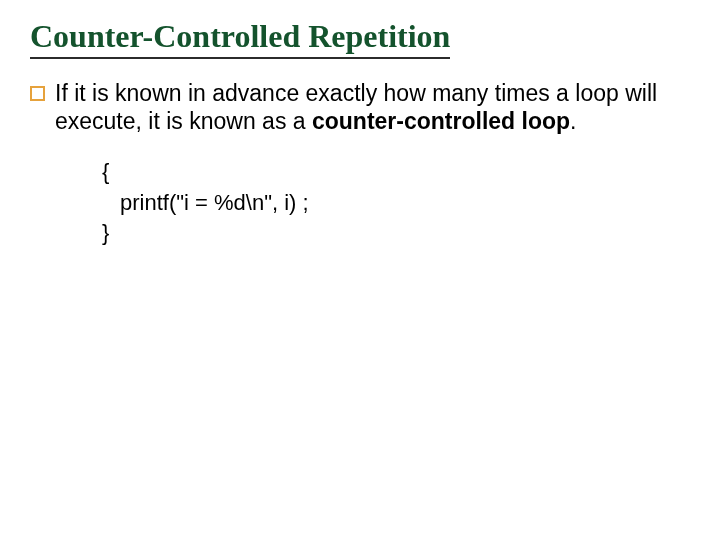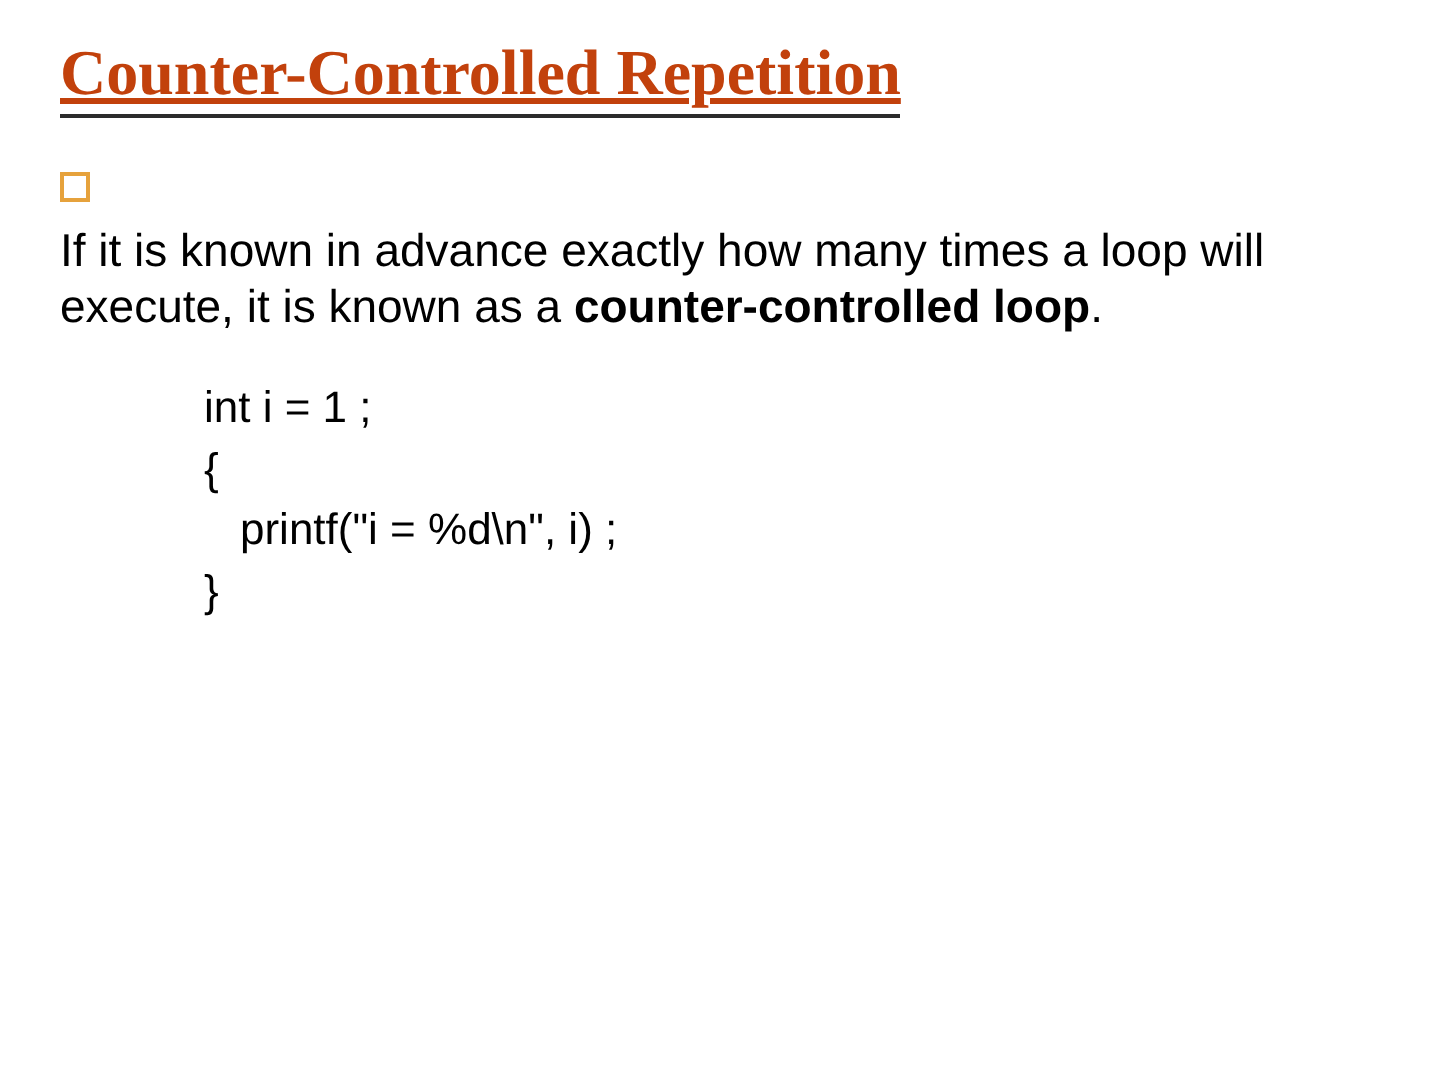--- a/index.html
+++ b/index.html
@@ -15,35 +15,33 @@
   .slide {
     padding: 18px 30px 0 30px;
     box-sizing: border-box;
     width: 100%;
     height: 100%;
   }
   .title {
     font-family: "Times New Roman", Times, serif;
     font-size: 32px;
     line-height: 1.15;
-    color: #c2410c;
+    color: #14532d;
     margin: 0 0 2px 0;
-    text-decoration: underline;
   }
   .title-rule {
     border: none;
     border-top: 2px solid #2b2b2b;
     margin: 0 0 20px 0;
     width: 420px;
   }
   .body-row {
     display: flex;
     align-items: flex-start;
     gap: 10px;
-    flex-direction: column;
   }
   .bullet-icon {
     width: 11px;
     height: 11px;
     border: 2px solid #e6a23c;
     background: #fff;
     margin-top: 7px;
     flex: 0 0 auto;
   }
   .body-text {
@@ -76,19 +74,18 @@
   <hr class="title-rule">
 
   <div class="body-row">
     <span class="bullet-icon"></span>
     <p class="body-text">
       <span>If it is known in advance exactly how many times a loop will execute, it is known as a </span><span class="bold">counter-controlled loop</span><span>.</span>
     </p>
   </div>
 
   <div class="code-block">
-    <div>int i = 1 ;</div>
     <div>{</div>
     <div class="indent">printf("i = %d\n", i) ;</div>
     <div>}</div>
   </div>
 
 </div>
 
 </body></html>

